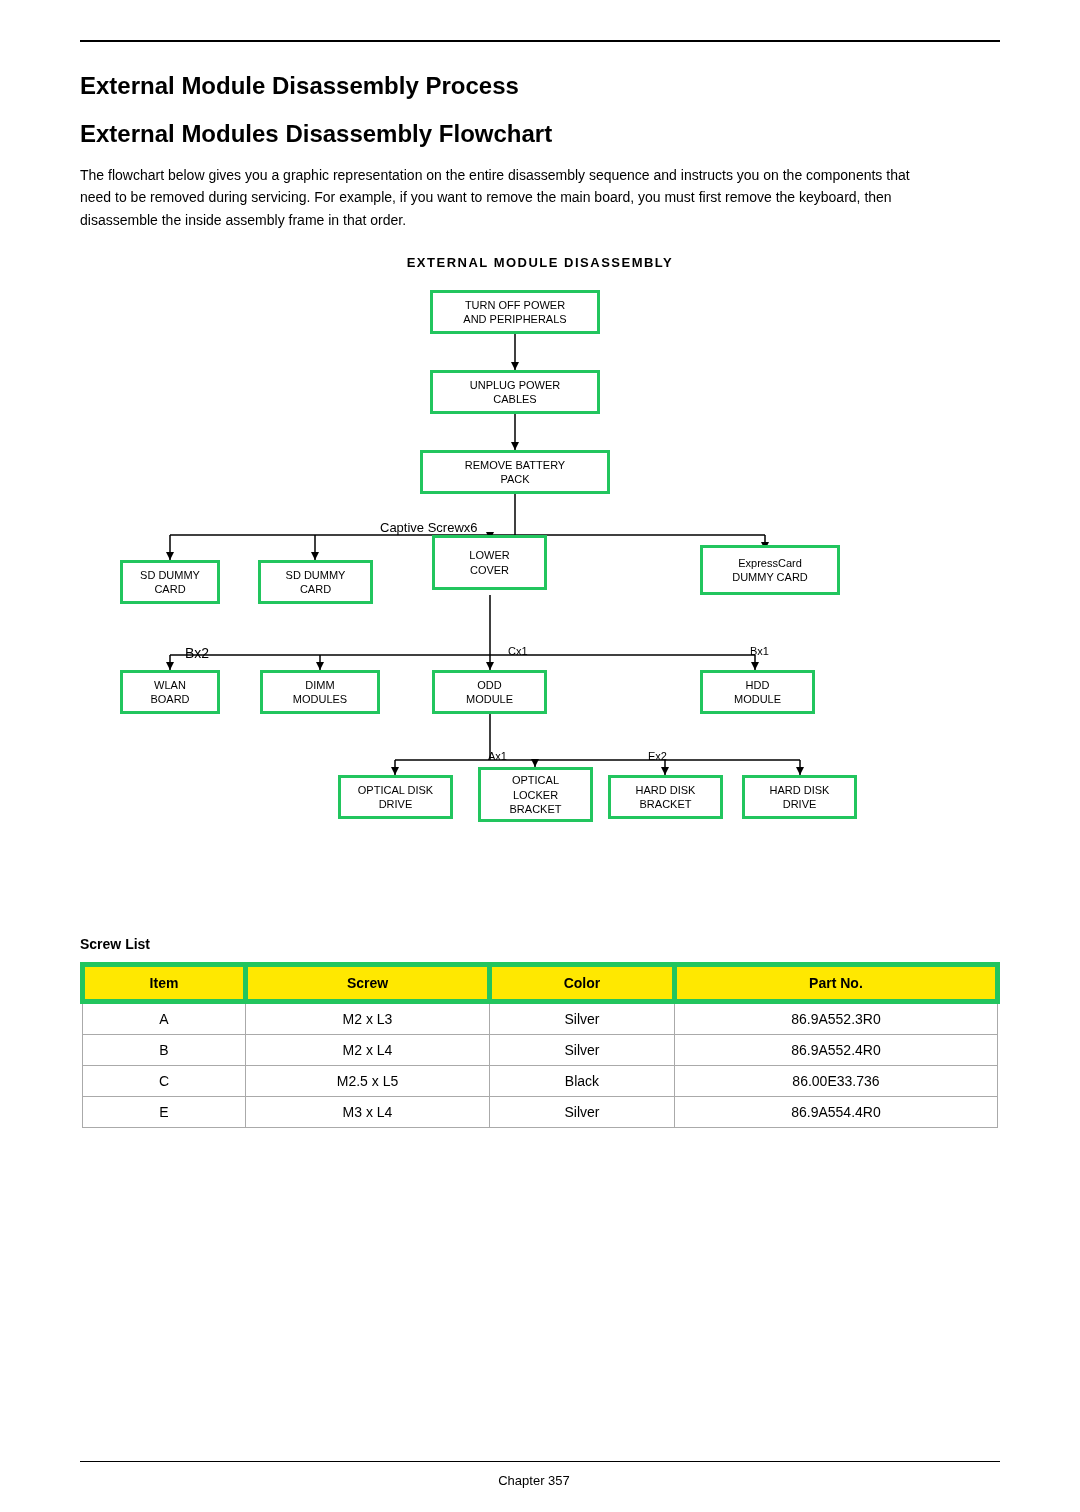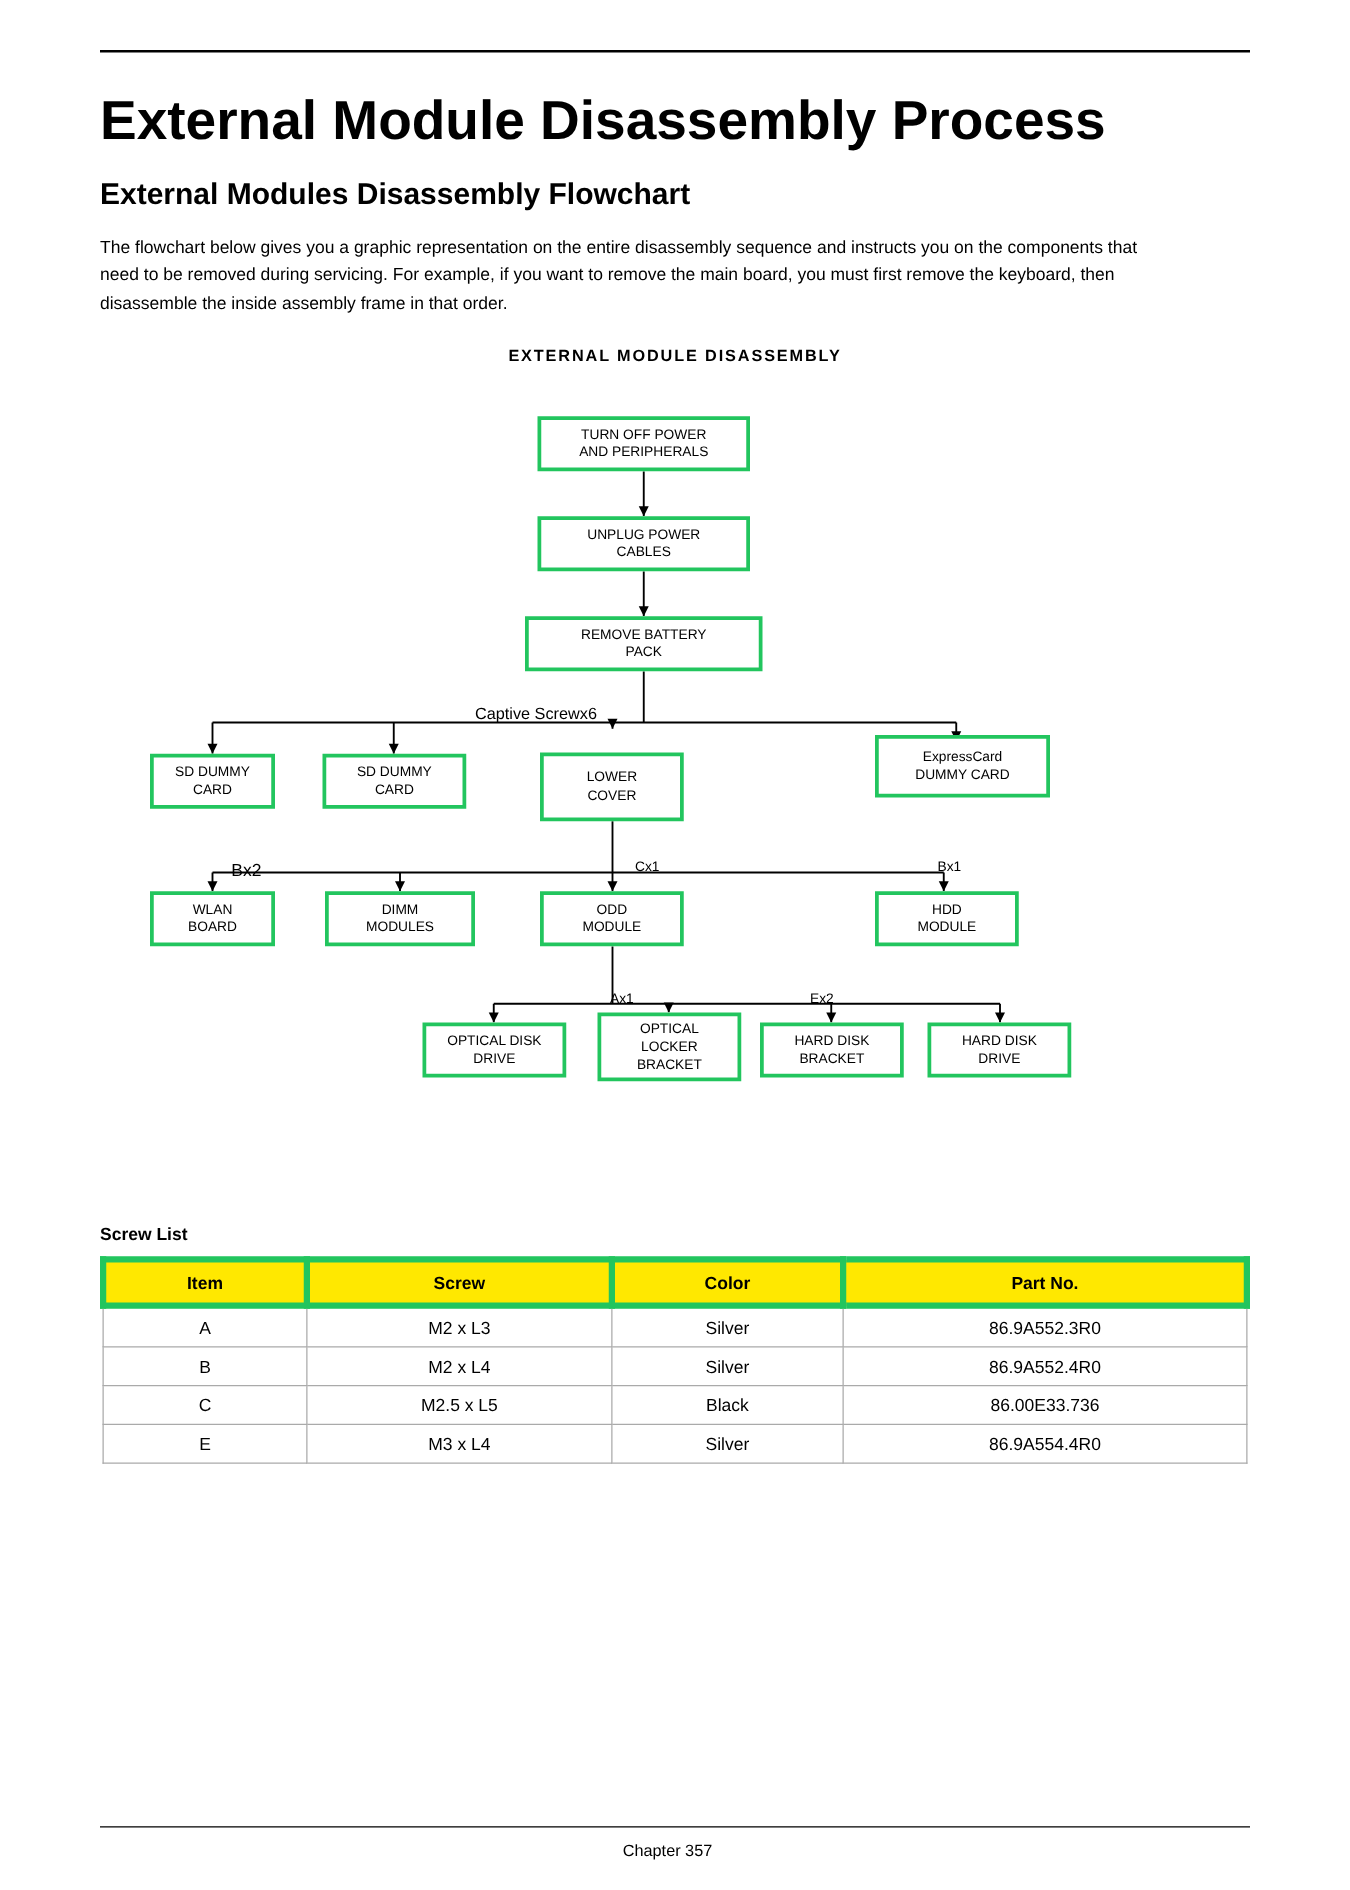--- a/index.html
+++ b/index.html
@@ -15,42 +15,42 @@
       width: 1080px;
       min-height: 1512px;
       padding: 40px 80px 60px 80px;
       position: relative;
     }
     .top-rule {
       border-top: 2px solid #000;
       margin-bottom: 30px;
     }
     .page-title {
-      font-size: 44px;
+      font-size: 24px;
       font-weight: bold;
       margin-bottom: 20px;
       font-family: Arial, sans-serif;
     }
     .section-title {
       font-size: 24px;
       font-weight: bold;
       margin-bottom: 16px;
     }
     .intro-text {
       font-size: 14px;
       line-height: 1.6;
       margin-bottom: 24px;
       max-width: 860px;
     }
     .flowchart-heading {
       text-align: center;
       font-size: 13px;
       font-weight: bold;
       letter-spacing: 1.5px;
-      margin-bottom: 31px;
+      margin-bottom: 10px;
     }
     .flowchart-container {
       width: 100%;
       display: flex;
       justify-content: center;
       margin-bottom: 36px;
     }
     .flowchart {
       position: relative;
       width: 860px;
@@ -208,21 +208,21 @@
 
       <div style="position:absolute;left:270px;top:240px;font-size:13px;">
         Captive Screwx6
       </div>
       <div class="fc-box" style="left:10px;top:280px;width:100px;height:44px;">
         SD DUMMY<br>CARD
       </div>
       <div class="fc-box" style="left:148px;top:280px;width:115px;height:44px;">
         SD DUMMY<br>CARD
       </div>
-      <div class="fc-box" style="left:322px;top:255px;width:115px;height:55px;margin-top:24px;">
+      <div class="fc-box" style="left:322px;top:255px;width:115px;height:55px;">
         LOWER<br>COVER
       </div>
       <div class="fc-box" style="left:590px;top:265px;width:140px;height:50px;">
         ExpressCard<br>DUMMY CARD
       </div>
 
       <div style="position:absolute;left:75px;top:365px;font-size:14px;">
         Bx2
       </div>
 

